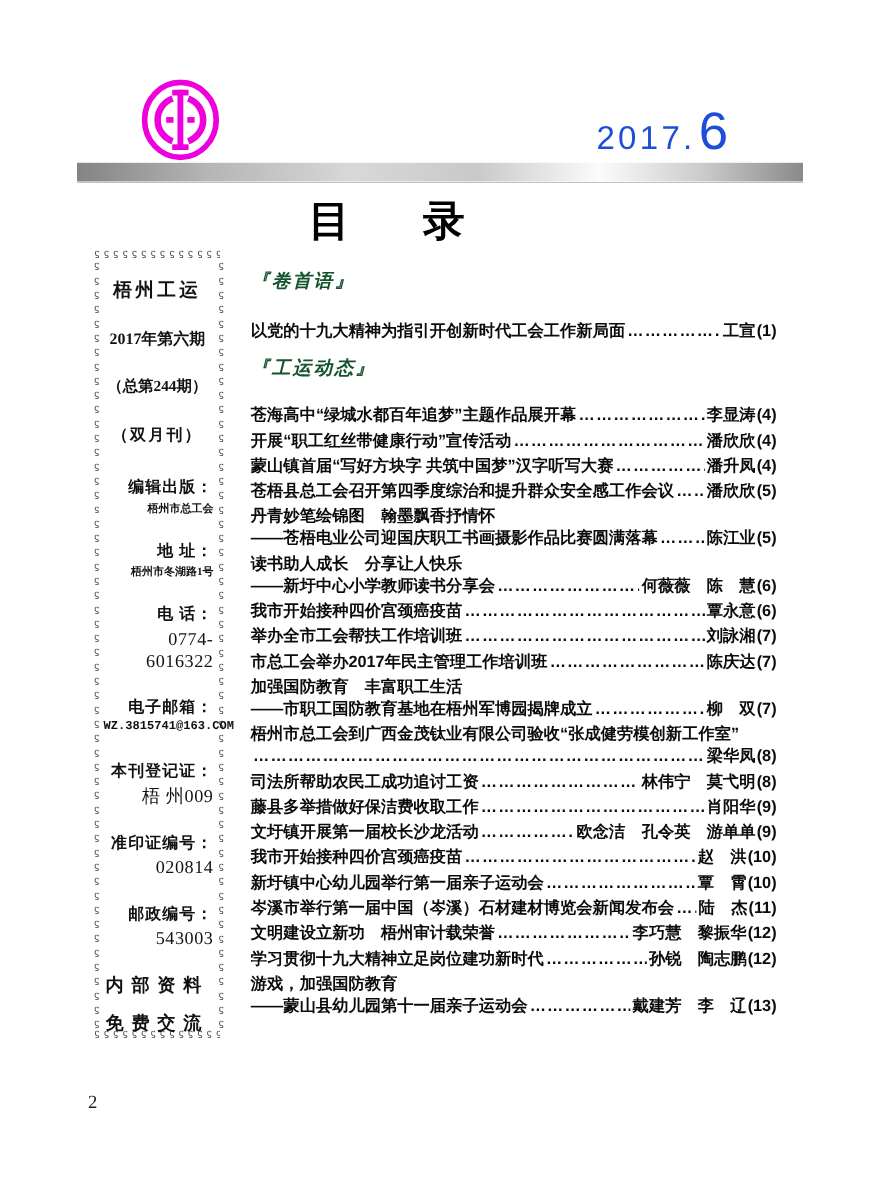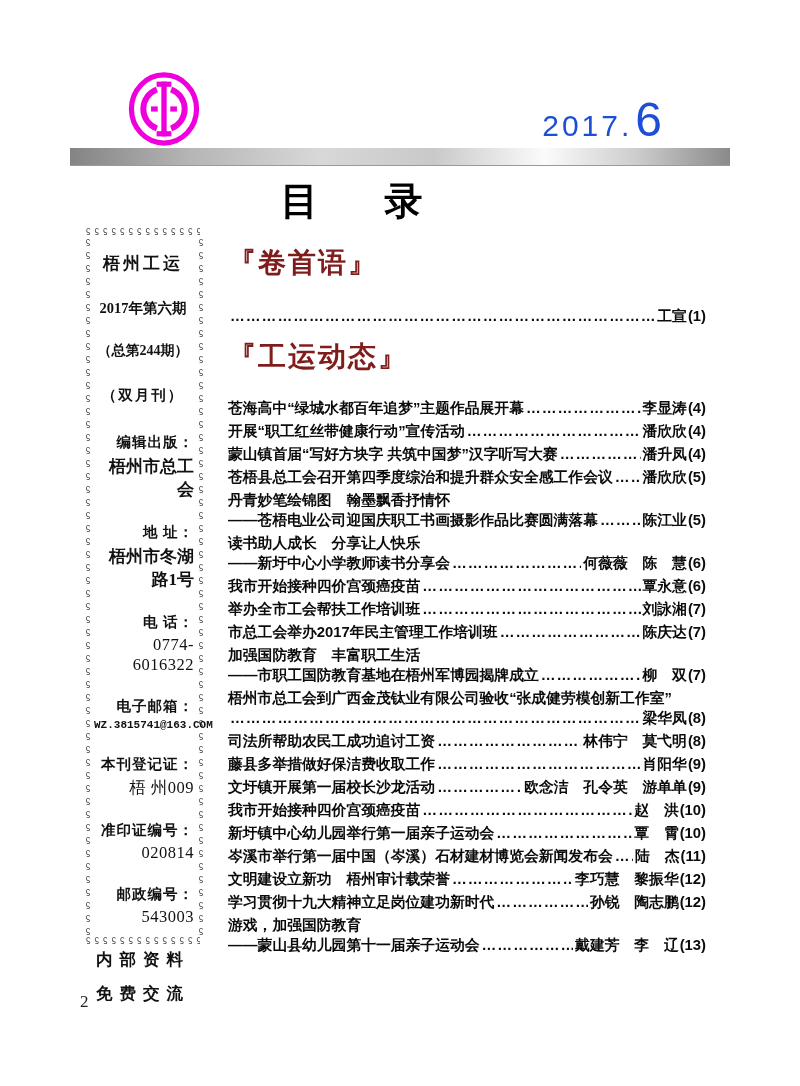--- a/index.html
+++ b/index.html
@@ -35,30 +35,30 @@
   .zz-left   { left:-3px; top:6px; bottom:6px; width:11px; writing-mode:vertical-rl; text-orientation:upright; letter-spacing:3px; }
   .zz-right  { right:-3px; top:6px; bottom:6px; width:11px; writing-mode:vertical-rl; text-orientation:upright; letter-spacing:3px; }
   .sb-inner { position:absolute; inset:10px 8px; padding-top:12px; font-family:"Liberation Serif", serif; }
   .sb-c { text-align:center; }
   .sb-l { text-align:right; padding-left:2px; }
   .sb-journal { font-size:17px; font-weight:700; letter-spacing:3px; margin-bottom:24px; }
   .sb-issue   { font-size:14.5px; font-weight:700; margin-bottom:24px; }
   .sb-total   { font-size:14px; font-weight:700; margin-bottom:26px;text-align:center; }
   .sb-freq    { font-size:14.5px; font-weight:700; letter-spacing:2px; margin-bottom:28px; }
   .sb-label   { font-size:14.5px; font-weight:700; letter-spacing:1px; margin-bottom:3px; }
-  .sb-val-cjk { font-size:17px;  font-weight:700; margin-bottom:22px; }
+  .sb-val-cjk { font-size:10px;  font-weight:700; margin-bottom:22px; }
   .sb-val-num { font-size:16.5px; font-weight:400; letter-spacing:0.5px; margin-bottom:22px; }
   .sb-email   { font-family:"Liberation Mono", monospace; font-size:11px; font-weight:700; margin-bottom:24px; }
   .sb-note    { font-size:16.5px; font-weight:700; letter-spacing:7px; margin-bottom:12px; text-align:center; }
 
   
   .main { position:absolute; left:228px; top:240px; width:478px; }
   .section-header {
-    font-family:"Liberation Serif", serif; font-weight:700;
-    font-size:28px; color:#7f1d1d; letter-spacing:2px; margin:4px 0 24px;
+    font-family:"Liberation Serif", serif; font-style:italic; font-weight:700;
+    font-size:17px; color:#14532d; letter-spacing:2px; margin:4px 0 24px;
   }
   .section-header.second { margin-top:12px; margin-bottom:22px; }
   .lead-entry { margin-bottom:24px; }
   .entry { margin-bottom:3px; }
   .row { display:flex; align-items:baseline; line-height:20px; font-size:14.8px; font-weight:700; color:#0b0b0b; }
   .row .t   { white-space:nowrap; }
   .row .dots{ flex:1; overflow:hidden; white-space:nowrap; margin:0 2px; font-weight:700; letter-spacing:1px; }
   .row .auth{ white-space:nowrap; }
   .row .pg  { white-space:nowrap; padding-left:1px; }
 
@@ -125,20 +125,21 @@
       <div class="sb-note">免费交流</div>
     </div>
   </div>
 
   <div class="main">
 
     <div class="section-header">『卷首语』</div>
 
     <div class="entry lead-entry">
       <div class="row">
+        <span class="t">以党的十九大精神为指引开创新时代工会工作新局面</span>
         <span class="dots">………………………………………………………………………………………………………………………………………………………………</span>
         <span class="auth">工宣</span>
         <span class="pg">(1)</span>
       </div>
     </div>
 
     <div class="section-header second">『工运动态』</div>
 
     <div class="entry">
       <div class="row">

